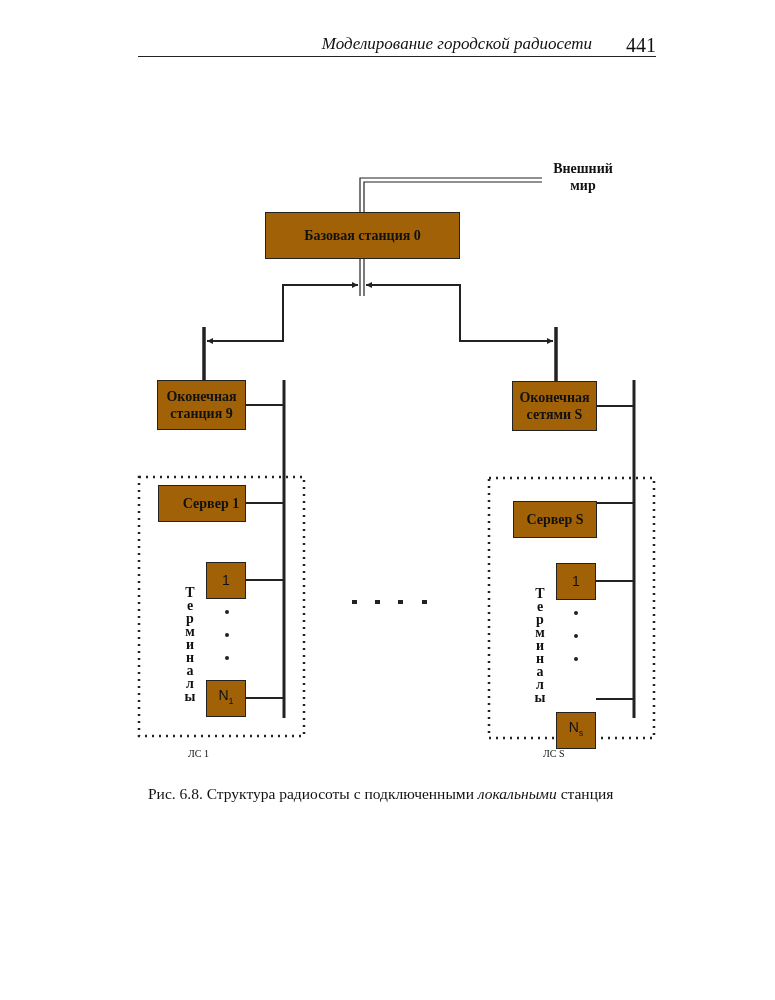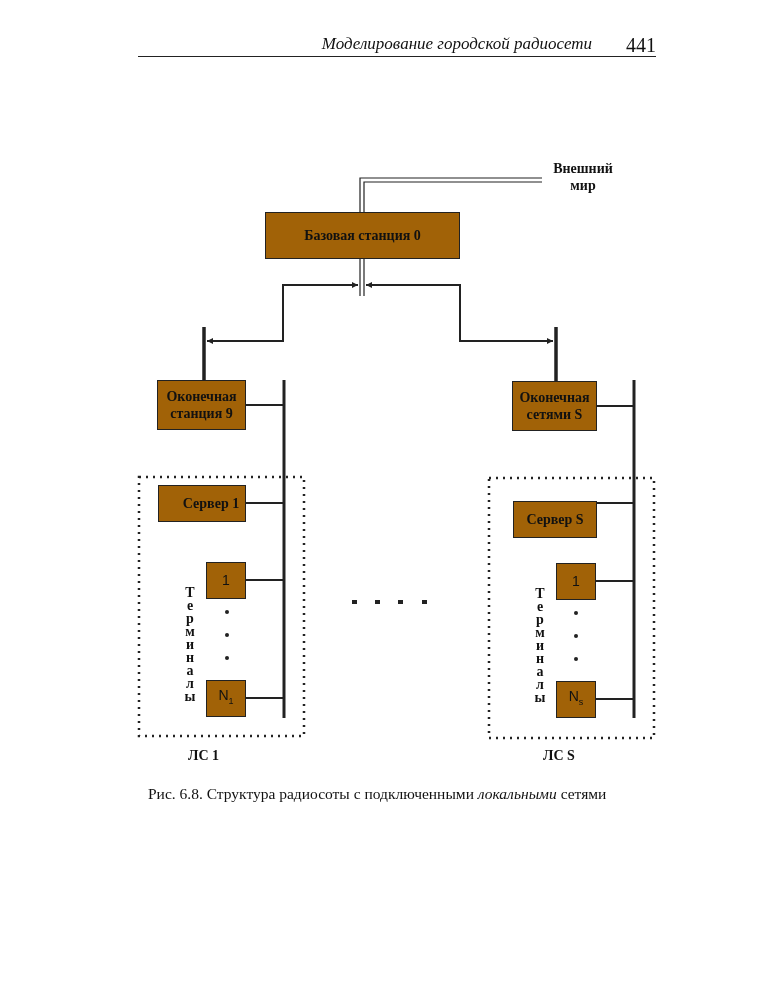--- a/index.html
+++ b/index.html
@@ -9,21 +9,21 @@
   .header-title { position:absolute; right:64px; top:0; font-style:italic; font-size:17px; }
   .header-page { position:absolute; right:0; top:0; font-size:20px; }
   svg#diagram { position:absolute; left:0; top:0; }
   .box { position:absolute; border:1.5px solid #222; background:#a16207; display:flex; align-items:center; justify-content:center; text-align:center; font-weight:bold; font-size:14px; line-height:17px; box-sizing:border-box; }
   .lbl { position:absolute; font-weight:bold; font-size:14px; text-align:center; line-height:17px; }
   .term { font-family:"Liberation Sans", sans-serif; font-weight:normal; font-size:14px; }
   .vert { position:absolute; font-weight:bold; font-size:14px; line-height:13px; width:16px; text-align:center; }
   .vert span { display:block; }
   .caption { left:148px; top:785px; font-size:15.5px; }
   .caption i { }
-  .lsb { position:absolute; font-weight:bold; font-size:14px; }
+  .lsb { position:absolute; font-weight:normal; font-size:10px; }
 </style>
 </head>
 <body>
 
 <div class="abs header">
   <span class="header-title">Моделирование городской радиосети</span>
   <span class="header-page">441</span>
 </div>
 
 <svg id="diagram" width="775" height="1000">
@@ -135,31 +135,31 @@
   <span>ы</span>
 </div>
 <div class="lsb" style="left:188px; top:748px;">ЛС  1</div>
 
 <div class="box" style="left:513px; top:485px; width:84px; height:37px;margin-top:16px;">
   <span>Сервер  S</span>
 </div>
 <div class="box term" style="left:556px; top:563px; width:40px; height:37px;">
   <span>1</span>
 </div>
-<div class="box term" style="left:556px; top:681px; width:40px; height:37px;">
+<div class="box term" style="left:556px; top:712px; width:40px; height:37px;">
   <span><span>N</span><sub style="font-size:9px">s</sub></span>
 </div>
 <div class="vert" style="left:532px; top:587px;">
   <span>Т</span>
   <span>е</span>
   <span>р</span>
   <span>м</span>
   <span>и</span>
   <span>н</span>
   <span>а</span>
   <span>л</span>
   <span>ы</span>
 </div>
 <div class="lsb" style="left:543px; top:748px;">ЛС  S</div>
 
 <div class="abs caption">
-  <span>Рис. 6.8. Структура радиосоты с подключенными </span><i>локальными</i><span> сетями</span>
+  <span>Рис. 6.8. Структура радиосоты с подключенными </span><i>локальными</i><span> станция</span>
 </div>
 
 </body></html>

